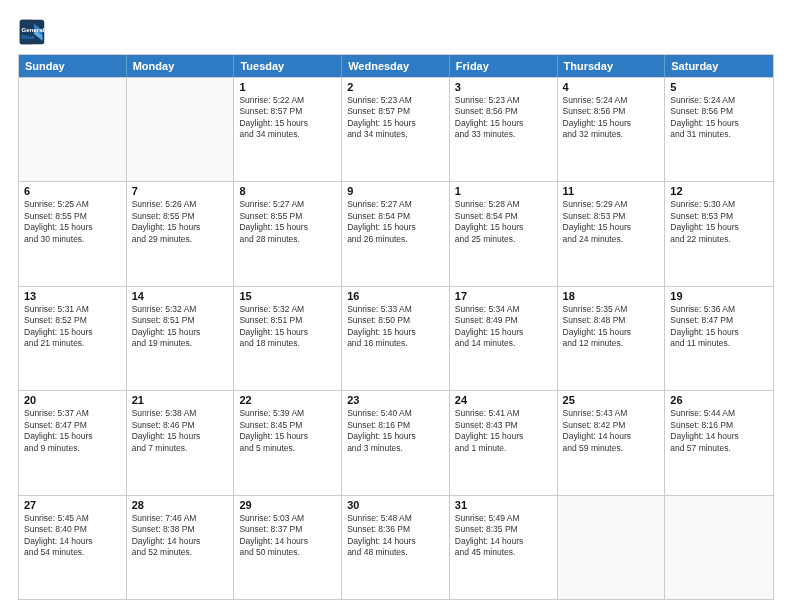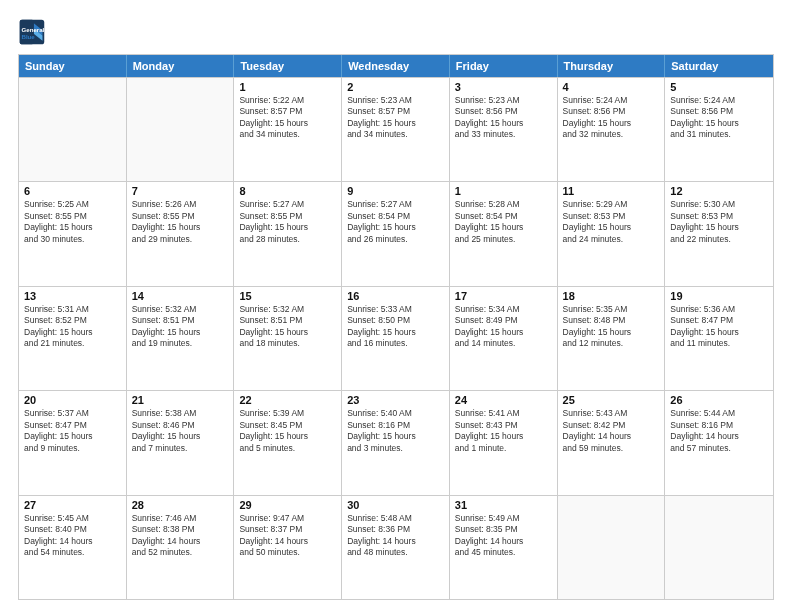--- a/index.html
+++ b/index.html
@@ -343,21 +343,21 @@
           </div>
           <div class="cal-cell">
             <span class="day-num">28</span>
             <span class="cell-line">Sunrise: 7:46 AM</span>
             <span class="cell-line">Sunset: 8:38 PM</span>
             <span class="cell-line">Daylight: 14 hours</span>
             <span class="cell-line">and 52 minutes.</span>
           </div>
           <div class="cal-cell">
             <span class="day-num">29</span>
-            <span class="cell-line">Sunrise: 9:47 AM</span>
+            <span class="cell-line">Sunrise: 5:03 AM</span>
             <span class="cell-line">Sunset: 8:37 PM</span>
             <span class="cell-line">Daylight: 14 hours</span>
             <span class="cell-line">and 50 minutes.</span>
           </div>
           <div class="cal-cell">
             <span class="day-num">30</span>
             <span class="cell-line">Sunrise: 5:48 AM</span>
             <span class="cell-line">Sunset: 8:36 PM</span>
             <span class="cell-line">Daylight: 14 hours</span>
             <span class="cell-line">and 48 minutes.</span>

